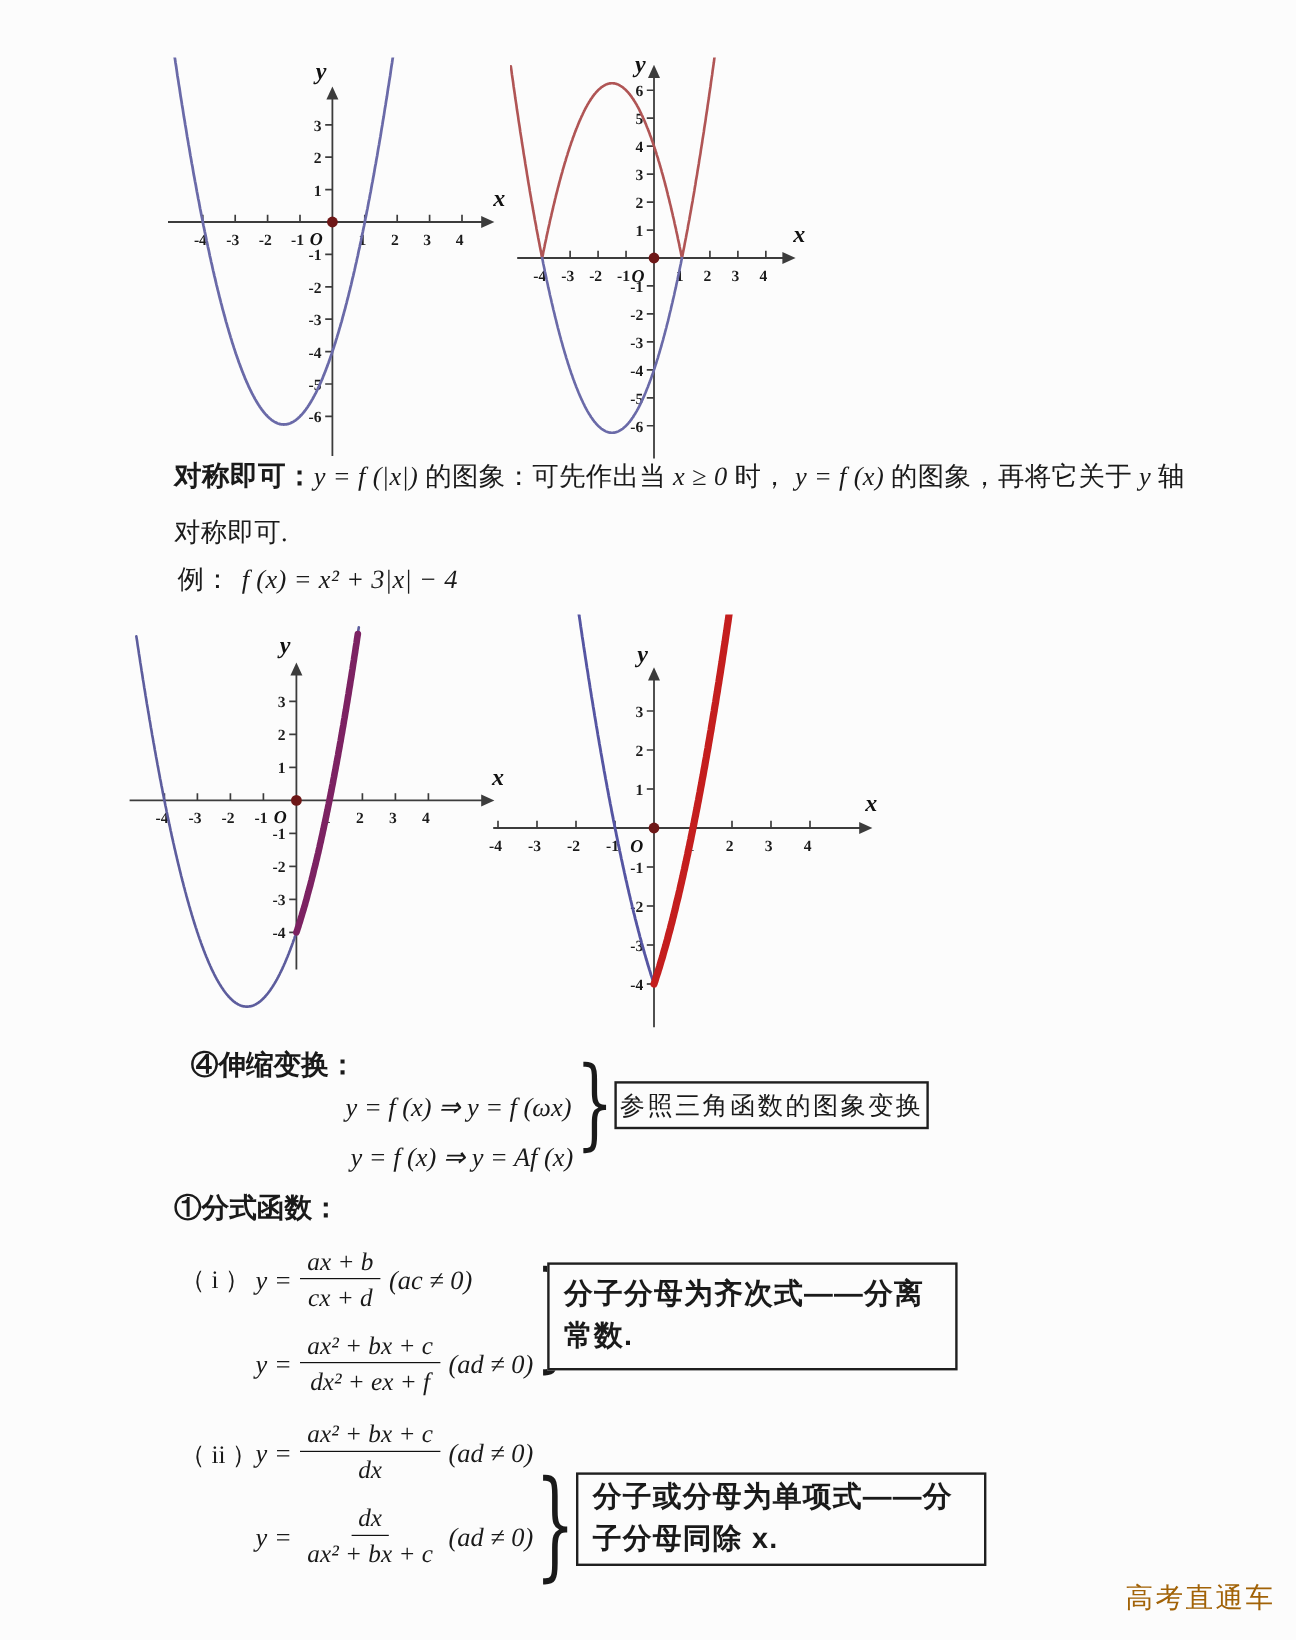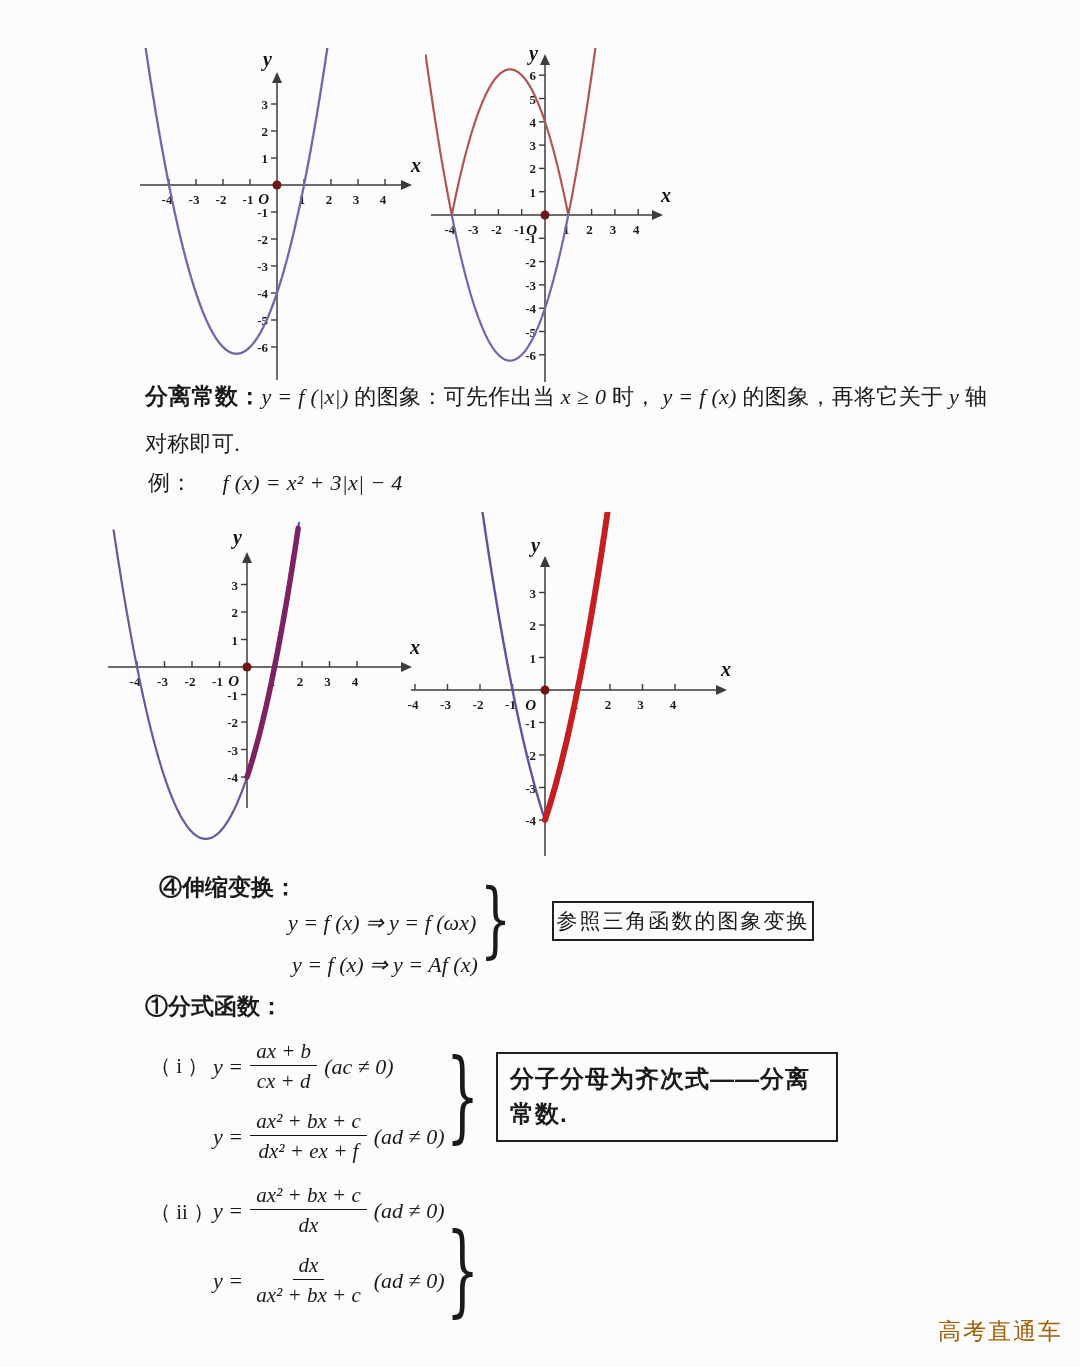--- a/index.html
+++ b/index.html
@@ -11,21 +11,21 @@
   .origin-label{font-family:"Liberation Serif",serif;font-size:15px;font-weight:bold;font-style:italic;fill:#111;}
   .para{position:absolute;font-size:22px;white-space:nowrap;letter-spacing:.3px;}
   .bold-head{position:absolute;font-weight:bold;font-size:23px;white-space:nowrap;
              font-family:"Liberation Sans","Liberation Serif",sans-serif;}
   .math{font-style:italic;font-family:"Liberation Serif",serif;}
   .mathline{position:absolute;font-style:italic;font-family:Liberation Serif, serif;
             font-size:22px;white-space:nowrap;margin-top:42px;}
   .brace{position:absolute;font-family:"DejaVu Serif",serif;font-weight:400;color:#1a1a1a;line-height:1;}
   .brace-mid{font-size:70px;transform:scale(.7,1.18);transform-origin:left top;}
   .brace-item{font-size:84px;transform:scale(.62,1.18);transform-origin:left top;}
-  .note-box{position:absolute;border:2px solid #1f1f1f;display:flex;align-items:center;background:#fcfcfc;box-sizing:border-box;margin-left:40px;}
+  .note-box{position:absolute;border:2px solid #1f1f1f;display:flex;align-items:center;background:#fcfcfc;box-sizing:border-box;}
   .small-box{justify-content:center;font-size:21px;letter-spacing:2px;}
   .big-box{font-weight:bold;font-size:24px;line-height:1.45;padding:4px 12px;
            font-family:"Liberation Sans","Liberation Serif",sans-serif;letter-spacing:1px;}
   .formula{position:absolute;display:flex;align-items:center;font-size:22px;white-space:nowrap;}
   .frac{display:inline-flex;flex-direction:column;align-items:center;text-align:center;
         margin:0 7px;font-size:21px;line-height:1.3;}
   .frac .num{border-bottom:1.6px solid #111;padding:0 6px 0;}
   .frac .den{padding:2px 6px 0;}
   .item-label{position:absolute;font-size:21px;white-space:nowrap;}
   .watermark{position:absolute;font-size:23px;color:#a16207;letter-spacing:2px;white-space:nowrap;}
@@ -211,27 +211,27 @@
       <text x="133" y="313" text-anchor="end" class="tick">-4</text>
       <polyline points="78.3,-8.0 79.0,-3.5 79.6,1.0 80.3,5.4 80.9,9.8 81.6,14.2 82.2,18.6 82.9,22.9 83.5,27.2 84.2,31.5 84.8,35.7 85.5,40.0 86.1,44.2 86.8,48.3 87.4,52.5 88.1,56.6 88.7,60.7 89.4,64.8 90.0,68.8 90.7,72.8 91.3,76.8 92.0,80.8 92.6,84.7 93.3,88.6 93.9,92.5 94.6,96.4 95.2,100.2 95.9,104.0 96.5,107.8 97.2,111.6 97.8,115.3 98.5,119.0 99.1,122.7 99.8,126.3 100.4,130.0 101.1,133.6 101.7,137.1 102.4,140.7 103.0,144.2 103.7,147.7 104.3,151.2 105.0,154.6 105.6,158.0 106.3,161.4 106.9,164.8 107.6,168.1 108.2,171.4 108.9,174.7 109.5,178.0 110.2,181.2 110.8,184.4 111.5,187.6 112.1,190.8 112.8,193.9 113.4,197.0 114.1,200.1 114.7,203.2 115.4,206.2 116.0,209.2 116.7,212.2 117.3,215.1 118.0,218.1 118.6,221.0 119.3,223.8 119.9,226.7 120.6,229.5 121.2,232.3 121.9,235.1 122.5,237.8 123.2,240.5 123.8,243.2 124.5,245.9 125.1,248.5 125.8,251.1 126.4,253.7 127.1,256.3 127.7,258.8 128.4,261.3 129.0,263.8 129.7,266.3 130.3,268.7 131.0,271.1 131.6,273.5 132.3,275.8 132.9,278.2 133.6,280.5 134.2,282.7 134.9,285.0 135.5,287.2 136.2,289.4 136.8,291.6 137.5,293.7 138.1,295.8 138.8,297.9 139.4,300.0 140.1,302.0 140.7,304.0 141.4,306.0 142.0,308.0" fill="none" stroke="#5555a2" stroke-width="2.4" stroke-linecap="round" stroke-linejoin="round"></polyline>
       <polyline points="142.0,308.0 142.7,306.0 143.3,304.0 143.9,302.0 144.6,300.0 145.3,297.9 145.9,295.8 146.6,293.7 147.2,291.6 147.8,289.4 148.5,287.2 149.2,285.0 149.8,282.7 150.4,280.5 151.1,278.2 151.8,275.8 152.4,273.5 153.1,271.1 153.7,268.7 154.3,266.3 155.0,263.8 155.7,261.3 156.3,258.8 157.0,256.3 157.6,253.7 158.3,251.1 158.9,248.5 159.6,245.9 160.2,243.2 160.8,240.5 161.5,237.8 162.2,235.1 162.8,232.3 163.5,229.5 164.1,226.7 164.8,223.8 165.4,221.0 166.1,218.1 166.7,215.1 167.4,212.2 168.0,209.2 168.7,206.2 169.3,203.2 170.0,200.1 170.6,197.0 171.3,193.9 171.9,190.8 172.6,187.6 173.2,184.4 173.9,181.2 174.5,178.0 175.2,174.7 175.8,171.4 176.5,168.1 177.1,164.8 177.8,161.4 178.4,158.0 179.1,154.6 179.7,151.2 180.4,147.7 181.0,144.2 181.7,140.7 182.3,137.1 183.0,133.6 183.6,130.0 184.3,126.3 184.9,122.7 185.6,119.0 186.2,115.3 186.9,111.6 187.5,107.8 188.2,104.0 188.8,100.2 189.5,96.4 190.1,92.5 190.8,88.6 191.4,84.7 192.1,80.8 192.7,76.8 193.4,72.8 194.0,68.8 194.7,64.8 195.3,60.7 196.0,56.6 196.6,52.5 197.3,48.3 197.9,44.2 198.6,40.0 199.2,35.7 199.9,31.5 200.5,27.2 201.2,22.9 201.8,18.6 202.5,14.2 203.1,9.8 203.8,5.4 204.4,1.0 205.1,-3.5 205.7,-8.0" fill="none" stroke="#c41e1e" stroke-width="6" stroke-linecap="round" stroke-linejoin="round"></polyline>
       <circle cx="142" cy="178" r="4.5" fill="#6e1717"></circle>
       <text x="318" y="164" class="axis-label">x</text>
       <text x="137" y="40" text-anchor="end" class="axis-label">y</text>
       <text x="133" y="198" text-anchor="end" class="origin-label">O</text>
     </svg>
 
   <div class="para" style="left:145px;top:381px;">
-    <span class="bold-head" style="position:static;">分离常数：</span><span class="math">y = f (|x|)</span><span> 的图象：可先作出当 </span><span class="math">x ≥ 0</span><span> 时， </span><span class="math">y = f (x)</span><span> 的图象，再将它关于 </span><span class="math">y</span><span> 轴</span>
+    <span class="bold-head" style="position:static;">对称即可：</span><span class="math">y = f (|x|)</span><span> 的图象：可先作出当 </span><span class="math">x ≥ 0</span><span> 时， </span><span class="math">y = f (x)</span><span> 的图象，再将它关于 </span><span class="math">y</span><span> 轴</span>
   </div>
   <div class="para" style="left:145px;top:429px;text-align:right;">对称即可.</div>
 
   <div class="para" style="left:148px;top:468px;">
     <span>例：</span>
-    <span class="math" style="margin-left:24px;font-style:italic;">f (x) = x² + 3|x| − 4</span>
+    <span class="math" style="margin-left:3px;font-style:italic;">f (x) = x² + 3|x| − 4</span>
   </div>
 
   <div class="bold-head" style="left:159px;top:872px;">④伸缩变换：</div>
   <div class="mathline" style="left:288px;top:868px;">y = f (x) ⇒ y = f (ωx)</div>
   <div class="mathline" style="left:292px;top:910px;">y = f (x) ⇒ y = Af (x)</div>
   <div class="brace brace-mid" style="left:480px;top:878px;">}</div>
   <div class="note-box small-box" style="left:512px;top:901px;width:262px;height:40px;">
     <span>参照三角函数的图象变换</span>
   </div>
 
@@ -270,15 +270,18 @@
   </div>
   <div class="formula" style="left:213px;top:1252px;">
     <span class="math">y =</span>
     <span class="frac">
       <span class="num math">dx</span>
       <span class="den math">ax² + bx + c</span>
     </span>
     <span class="math">(ad ≠ 0)</span>
   </div>
   <div class="brace brace-item" style="left:446px;top:1220px;">}</div>
+  <div class="note-box big-box" style="left:480px;top:1227px;width:342px;height:78px;">
+    <span>分子或分母为单项式——分子分母同除 x.</span>
+  </div>
 
   <div class="watermark" style="left:938px;top:1316px;">高考直通车</div>
 </div>
 
 </body></html>

